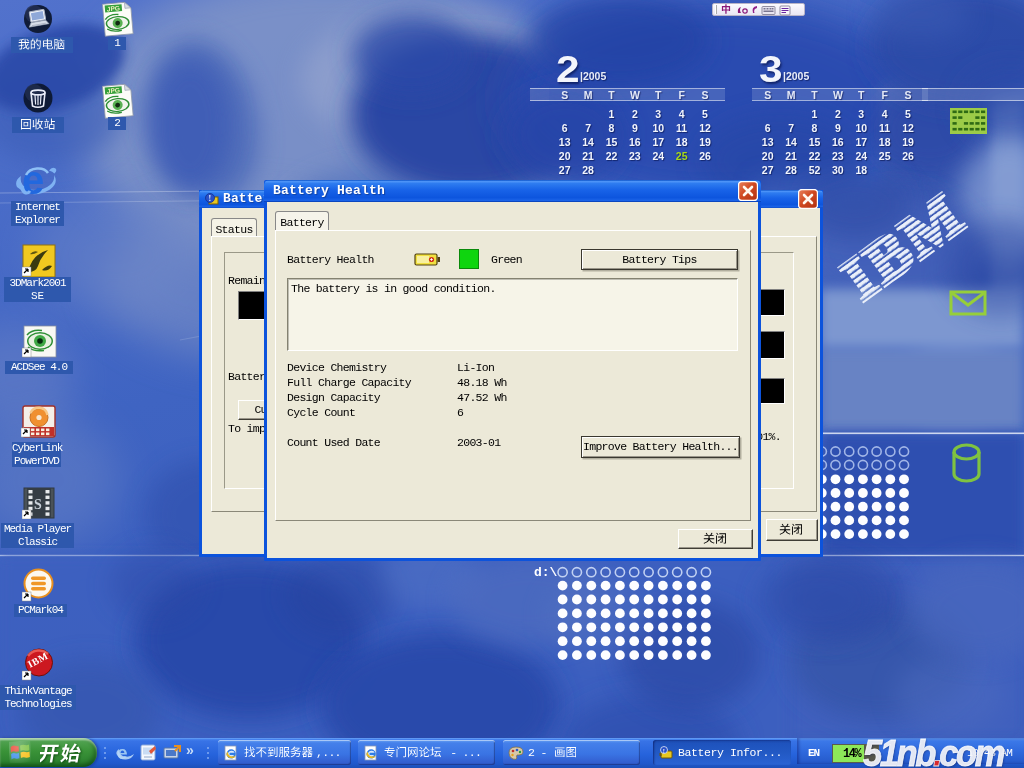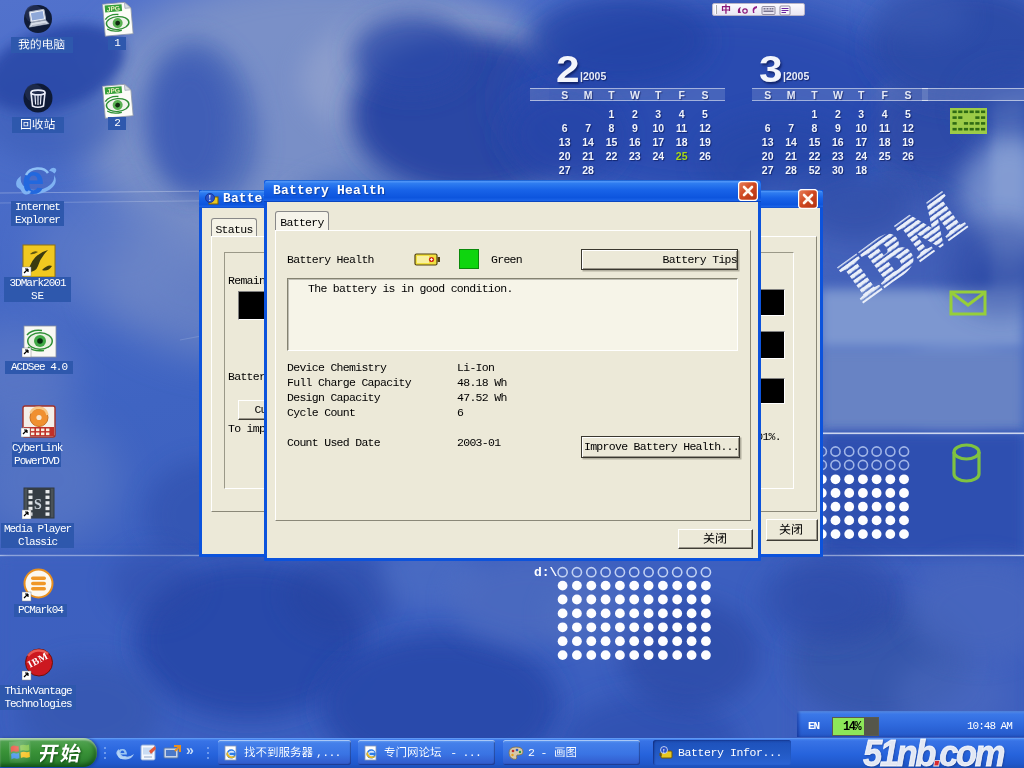--- a/index.html
+++ b/index.html
@@ -3,21 +3,21 @@
 *{margin:0;padding:0;box-sizing:border-box}
 html,body{width:1024px;height:768px;overflow:hidden}
 body{font-family:"Liberation Sans",sans-serif;position:relative;background:#4A66BC}
 .ab{position:absolute}
 .mono{font-family:"Liberation Mono",monospace;font-size:11.5px;letter-spacing:-.7px;color:#000;white-space:pre}
 .lbl svg{margin:0 auto}
 .lbl{background:#2E58AD;color:#fff;text-align:center;font-family:"Liberation Mono",monospace;font-size:11px;letter-spacing:-1px;line-height:12.5px}
 .cal{color:#F2F5FC;font-weight:bold;font-size:10.5px;text-shadow:1px 1px 1px rgba(0,10,60,.55)}
 .cal .rw{display:flex;position:absolute}
 .cal .c{width:23.4px;text-align:center}
-.btn{position:absolute;background:#ECE9D8;border:1px solid #3a382f;box-shadow:inset 1px 1px 0 #fff,inset -1px -1px 0 #9a968a;text-align:right;font-family:"Liberation Mono",monospace;font-size:11.5px;letter-spacing:-.7px}
+.btn{position:absolute;background:#ECE9D8;border:1px solid #3a382f;box-shadow:inset 1px 1px 0 #fff,inset -1px -1px 0 #9a968a;text-align:center;font-family:"Liberation Mono",monospace;font-size:11.5px;letter-spacing:-.7px}
 .btn2{position:absolute;background:#ECE9D8;border:1px solid;border-color:#fff #3f3d35 #3f3d35 #fff;box-shadow:inset -1px -1px 0 #9a968a}
 .blackbox{position:absolute;background:#000;border:1px solid;border-color:#808080 #fff #fff #808080}
 </style></head><body>
 
 <svg class="ab" style="left:0;top:0" width="1024" height="768" viewBox="0 0 1024 768">
 <defs>
 <linearGradient id="bg" x1="0" y1="0" x2="0.4" y2="1">
 <stop offset="0" stop-color="#5272CC"></stop>
         <stop offset="0.5" stop-color="#3F64C2"></stop>
         <stop offset="1" stop-color="#3A5CBC"></stop>
@@ -610,21 +610,21 @@
       <rect x="1" y="3" width="22" height="11" rx="1.5" fill="#F0E040" stroke="#504010" stroke-width="1.2"></rect>
       <rect x="23.5" y="6" width="2.5" height="5" fill="#504010"></rect>
       <rect x="3" y="5" width="12" height="7" fill="#F8F0A0"></rect>
       <circle cx="17.5" cy="8.5" r="2.6" fill="#D03018"></circle>
       <path d="M16.2 8.5 L18.8 8.5 M17.5 7.2 L17.5 9.8" stroke="#fff" stroke-width=".9"></path>
     </svg>
 <div class="ab" style="left:192px;top:66px;width:20px;height:20px;background:#0FD50F;border:1px solid #0A8A0A"></div>
 <div class="ab mono" style="left:224px;top:70px">Green</div>
 <div class="btn" style="left:314px;top:66px;width:157px;height:21px;line-height:19px;box-shadow:inset 1px 1px 0 #fff,inset -1px -1px 0 #9a968a,1.5px 1.5px 0 rgba(172,168,153,.9)">Battery Tips</div>
 <div class="ab" style="left:20px;top:95px;width:451px;height:73px;background:#F6F4E8;border:1px solid;border-color:#848271 #fff #fff #848271;box-shadow:inset 1px 1px 0 rgba(90,88,80,.35)">
-      <div class="mono" style="margin:3px 0 0 20px">The battery is in good condition.</div>
+      <div class="mono" style="margin:3px 0 0 3px">The battery is in good condition.</div>
     </div>
 <div class="ab mono" style="left:20px;top:178px">Device Chemistry</div>
     <div class="ab mono" style="left:190px;top:178px">Li-Ion</div>
 <div class="ab mono" style="left:20px;top:193px">Full Charge Capacity</div>
     <div class="ab mono" style="left:190px;top:193px">48.18 Wh</div>
 <div class="ab mono" style="left:20px;top:208px">Design Capacity</div>
     <div class="ab mono" style="left:190px;top:208px">47.52 Wh</div>
 <div class="ab mono" style="left:20px;top:223px">Cycle Count</div>
     <div class="ab mono" style="left:190px;top:223px">6</div>
 <div class="ab mono" style="left:20px;top:253px">Count Used Date</div>
@@ -740,21 +740,21 @@
     <span style="margin:0 4px 0 5px;flex:none;display:flex">
       <svg width="16" height="16" viewBox="0 0 16 16">
         <rect x="3" y="6" width="11" height="7" rx="1" fill="#E8C820" stroke="#705808"></rect>
         <rect x="1.5" y="8" width="2" height="3" fill="#705808"></rect>
         <circle cx="6" cy="5" r="3.5" fill="#2850C8" stroke="#fff" stroke-width=".7"></circle>
         <text x="4.8" y="7.6" font-size="6.5" font-weight="bold" fill="#fff" font-family="Liberation Serif">!</text>
       </svg>
     </span>
     <span class="mono" style="color:#fff;letter-spacing:-.4px">Battery Infor...</span>
   </div>
-<div class="ab" style="left:797px;top:711px;width:227px;height:26px;background:linear-gradient(180deg,#5E97F2 0%,#3B78E8 12%,#2E68DC 55%,#2458C8 100%);box-shadow:inset 2px 0 3px rgba(0,0,80,.35)">
+<div class="ab" style="left:797px;top:738px;width:227px;height:26px;background:linear-gradient(180deg,#5E97F2 0%,#3B78E8 12%,#2E68DC 55%,#2458C8 100%);box-shadow:inset 2px 0 3px rgba(0,0,80,.35)">
 <div class="ab" style="left:11px;top:9px;color:#fff;font-size:11px;font-weight:bold;font-family:'Liberation Mono',monospace;letter-spacing:-1px">EN</div>
 <div class="ab" style="left:35px;top:6px;width:47px;height:19px;background:#8DE759;border:1px solid #5A5A50">
 <div class="ab" style="right:0;top:0;width:14px;height:17px;background:#55564A"></div>
 <div class="ab" style="left:10px;top:2px;color:#000;font-size:12px;font-weight:bold;font-family:'Liberation Mono',monospace;letter-spacing:-1.5px">14%</div>
 </div>
 <div class="ab" style="left:170px;top:9px;color:#fff;font-size:11px;font-family:'Liberation Mono',monospace;letter-spacing:-1px">10:48 AM</div>
 </div>
 <div class="ab" style="left:858px;top:735px;width:166px;height:33px;overflow:hidden;z-index:30">
 <div class="ab" style="left:2px;top:-2px;font-family:'Liberation Sans',sans-serif;font-weight:bold;font-style:italic;font-size:36px;letter-spacing:-2.5px;color:rgba(242,244,250,.93);-webkit-text-stroke:.8px rgba(255,255,255,.85);text-shadow:1px 1px 2px rgba(20,30,80,.45);transform:scaleX(.96)">51nb<span style="color:rgba(225,40,40,.95);margin:0 -1px">.</span>com</div>
 </div>

